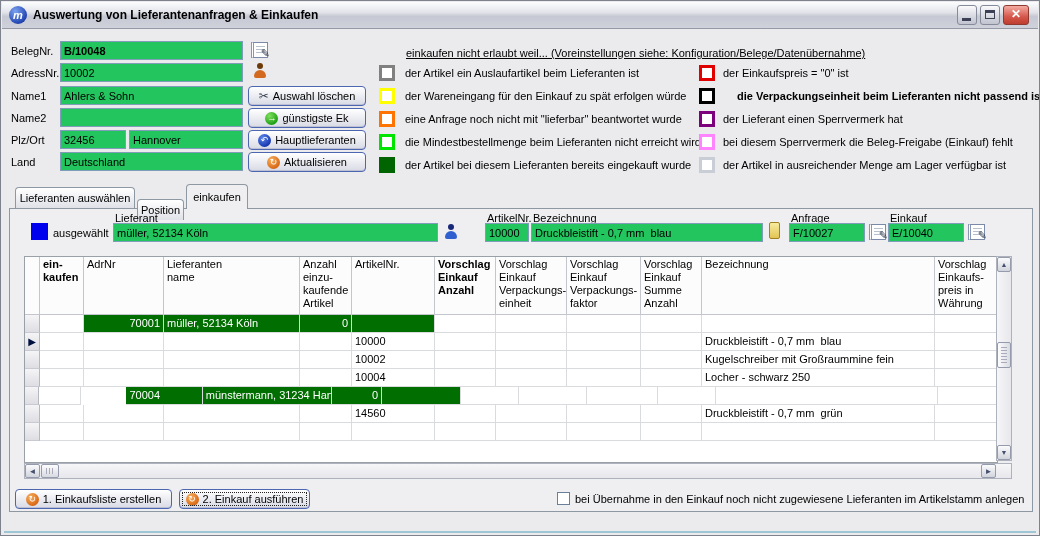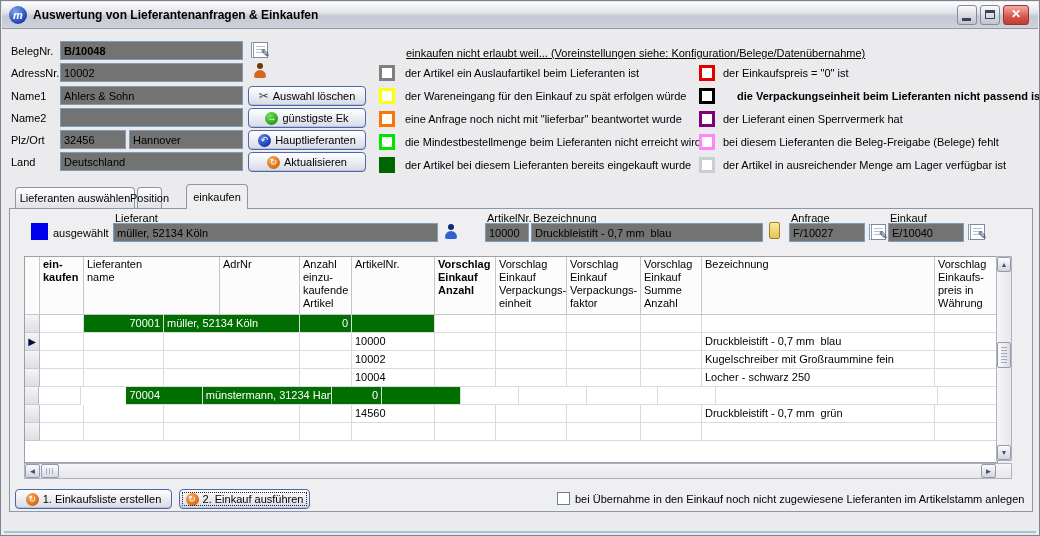--- a/index.html
+++ b/index.html
@@ -18,21 +18,21 @@
   .title-text{position:absolute;left:31px;top:6px;font-size:12px;font-weight:bold;white-space:nowrap;}
   .winbtn{position:absolute;top:4px;height:20px;border:1px solid #868b99;border-radius:3px;box-sizing:border-box;
     background:linear-gradient(#fbfbfd,#cfd1db 70%,#c2c4d0);}
   .winbtn.close{background:linear-gradient(#f3aca3,#d5564a 60%,#bf3d31);border-color:#8f3a31;
     color:#fff;font-weight:bold;font-size:12px;text-align:center;line-height:17px;}
   .glyph-min{position:absolute;left:4px;bottom:3px;width:9px;height:3px;background:#3c4156;}
   .glyph-max{position:absolute;left:4px;top:4px;width:10px;height:9px;border:1px solid #3c4156;border-top-width:3px;box-sizing:border-box;}
 
   
   .flabel{position:absolute;white-space:nowrap;}
-  .tfield{position:absolute;height:19px;border:1px solid #7f9db9;background:#737373;font-family:inherit;
+  .tfield{position:absolute;height:19px;border:1px solid #7f9db9;background:#22c55e;font-family:inherit;
     font-size:11px;padding:1px 3px;box-sizing:border-box;outline:none;}
   .bold{font-weight:bold;}
 
   
   .xbtn{position:absolute;height:20px;border:1px solid #4d66b0;border-radius:4px;box-sizing:border-box;
     background:linear-gradient(#ffffff,#eaebf1 55%,#d8dae5);font-family:inherit;font-size:11px;color:#000;
     display:flex;align-items:center;justify-content:center;gap:4px;padding:0 4px;box-shadow:inset 0 -1px 0 #bcc0d2;}
   .xbtn.focused{outline:1px dotted #222;outline-offset:-4px;}
   .circle-ic{width:13px;height:13px;border-radius:50%;color:#fff;font-size:9px;line-height:13px;
     text-align:center;flex:0 0 auto;}
@@ -177,28 +177,28 @@
   <span class="lsq" style="left: 378px; top: 156px; border-color: rgb(0, 100, 0); background-color: rgb(0, 100, 0);"></span>
   <span class="ltext" style="left:404px;top:158px;">der Artikel bei diesem  Lieferanten bereits eingekauft wurde</span>
 
   <span class="lsq" style="left: 698px; top: 64px; border-color: rgb(224, 0, 0);"></span>
   <span class="ltext" style="left:722px;top:66px;">der Einkaufspreis = "0" ist</span>
   <span class="lsq" style="left: 698px; top: 87px; border-color: rgb(0, 0, 0);"></span>
   <span class="ltext" style="left:736px;top:89px;font-weight:bold;">die Verpackungseinheit beim Lieferanten nicht passend ist</span>
   <span class="lsq" style="left: 698px; top: 110px; border-color: rgb(125, 0, 125);"></span>
   <span class="ltext" style="left:722px;top:112px;">der Lieferant einen Sperrvermerk hat</span>
   <span class="lsq" style="left: 698px; top: 133px; border-color: rgb(255, 133, 255);"></span>
-  <span class="ltext" style="left:722px;top:135px;">bei diesem Lieferanten die Beleg-Freigabe (Belege) fehlt</span>
+  <span class="ltext" style="left:722px;top:135px;">bei diesem Sperrvermerk die Beleg-Freigabe (Einkauf) fehlt</span>
   <span class="lsq" style="left: 698px; top: 156px; border-color: rgb(201, 205, 214);"></span>
   <span class="ltext" style="left:722px;top:158px;">der Artikel in ausreichender Menge am Lager verfügbar ist</span>
 
   <div class="tab" style="left:14px;top:186px;width:120px;">
     <span>Lieferanten auswählen</span>
   </div>
-  <div class="tab" style="left:136px;top:186px;width:25px;">
+  <div class="tab" style="left:136px;top:198px;width:47px;">
     <span>Position</span>
   </div>
   <div class="tab active" style="left:185px;top:183px;width:62px;">
     <span>einkaufen</span>
   </div>
 
   <div class="panel"></div>
 
   <span class="sq-sel z3 abs" style="left: 30px; top: 222px; background-color: rgb(0, 0, 238);"></span>
   <div class="flabel z3" style="left:52px;top:226px;">ausgewählt</div>
@@ -220,23 +220,23 @@
 
   <div class="flabel z3" style="left:889px;top:211px;">Einkauf</div>
   <input class="tfield z3" style="left: 887px; top: 222px; width: 76px;" value="E/10040">
   <div class="notepad z3" style="left:967px;top:223px;"></div>
 
   <div class="tbl">
     <div class="thead">
       <div class="th c0"></div>
       <div class="th c1 b">ein-
 kaufen</div>
+      <div class="th c2">AdrNr</div>
       <div class="th c3">Lieferanten
 name</div>
-      <div class="th c2">AdrNr</div>
       <div class="th c4">Anzahl
 einzu-
 kaufende
 Artikel</div>
       <div class="th c5">ArtikelNr.</div>
       <div class="th c6 b">Vorschlag
 Einkauf
 Anzahl</div>
       <div class="th c7">Vorschlag
 Einkauf

